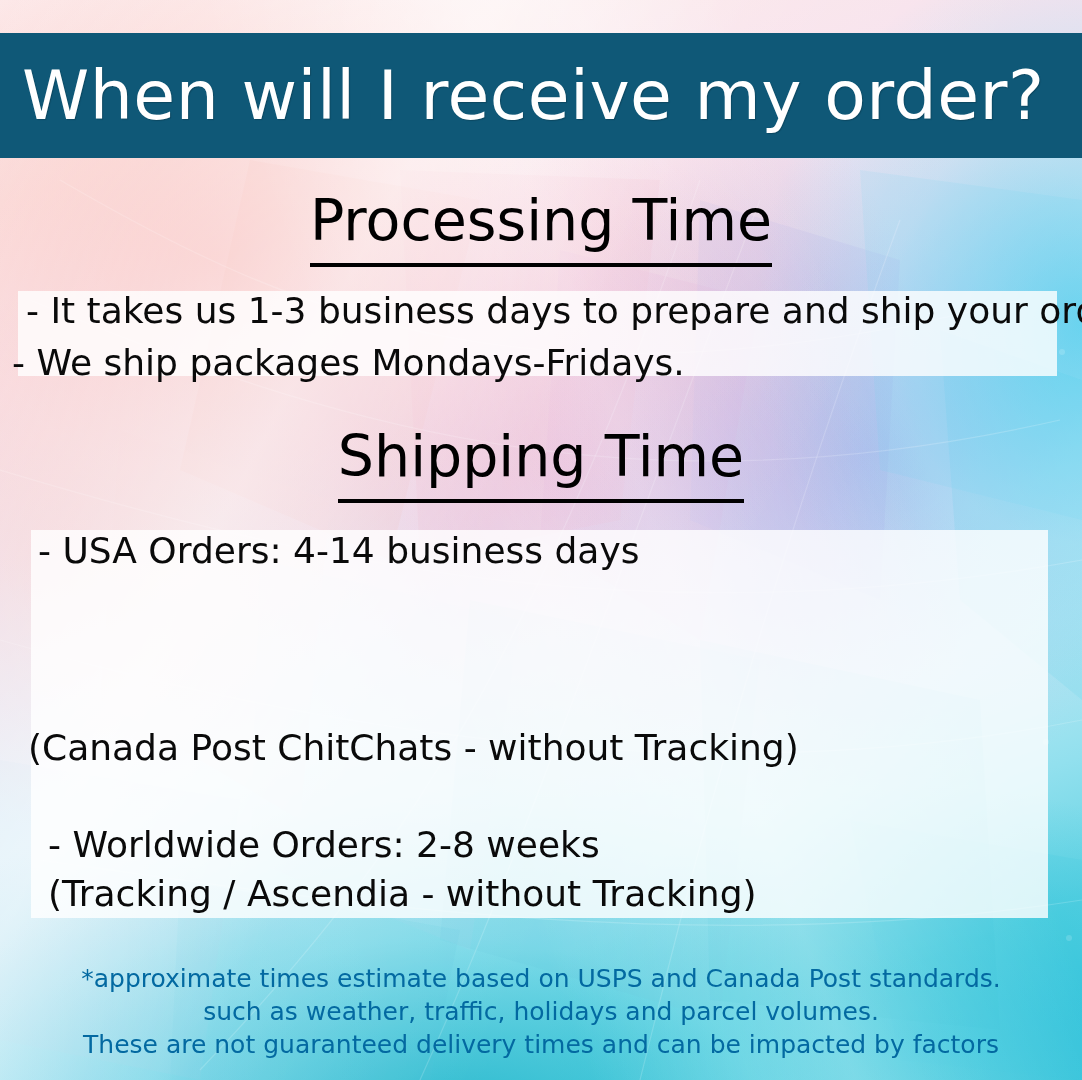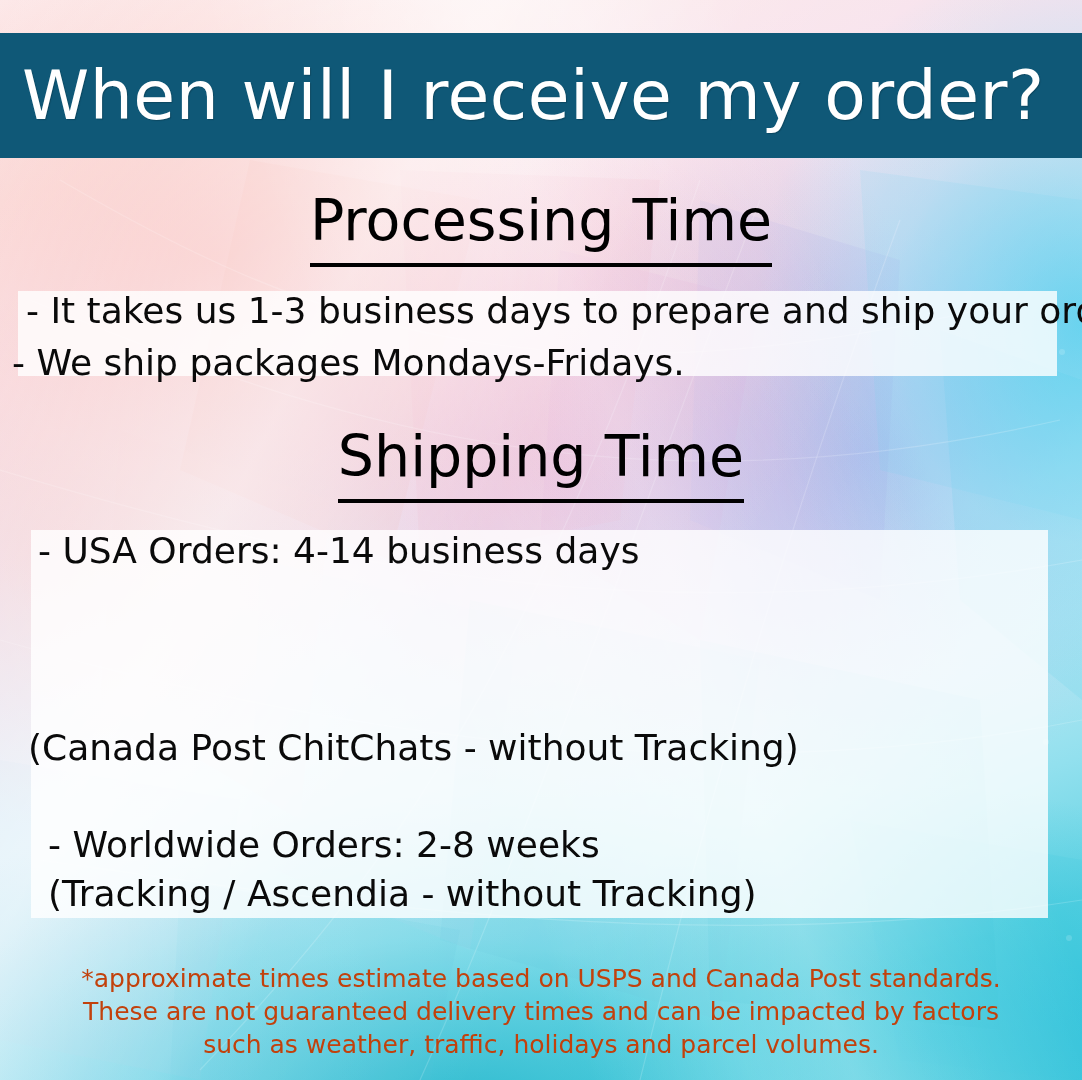--- a/index.html
+++ b/index.html
@@ -165,21 +165,21 @@
   #ship-world-2 { left: 48px;  top: 876px; }
 
   
   .footer-note {
     position: absolute;
     left: 0;
     top: 962px;
     width: 1082px;
     text-align: center;
     z-index: 7;
-    color: #c2410c;
+    color: #0369a1;
     font-family: "DejaVu Sans", sans-serif;
     font-size: 25px;
     line-height: 33px;
     white-space: nowrap;
   }
   .footer-note div { white-space: nowrap; }
 </style>
 </head>
 <body>
 
@@ -247,17 +247,17 @@
     <span class="u">Shipping Time</span>
   </div>
 
   <div class="body-line" id="ship-usa-1">- USA Orders: 4-14 business days</div>
   <div class="body-line" id="ship-can-2">(Canada Post ChitChats - without Tracking)</div>
   <div class="body-line" id="ship-world-1">- Worldwide Orders: 2-8 weeks</div>
   <div class="body-line" id="ship-world-2">(Tracking / Ascendia - without Tracking)</div>
 
   <div class="footer-note">
     <div>*approximate times estimate based on USPS and Canada Post standards.</div>
+    <div>such as weather, traffic, holidays and parcel volumes.</div>
     <div>These are not guaranteed delivery times and can be impacted by factors</div>
-    <div>such as weather, traffic, holidays and parcel volumes.</div>
   </div>
 
 </div>
 
 </body></html>

